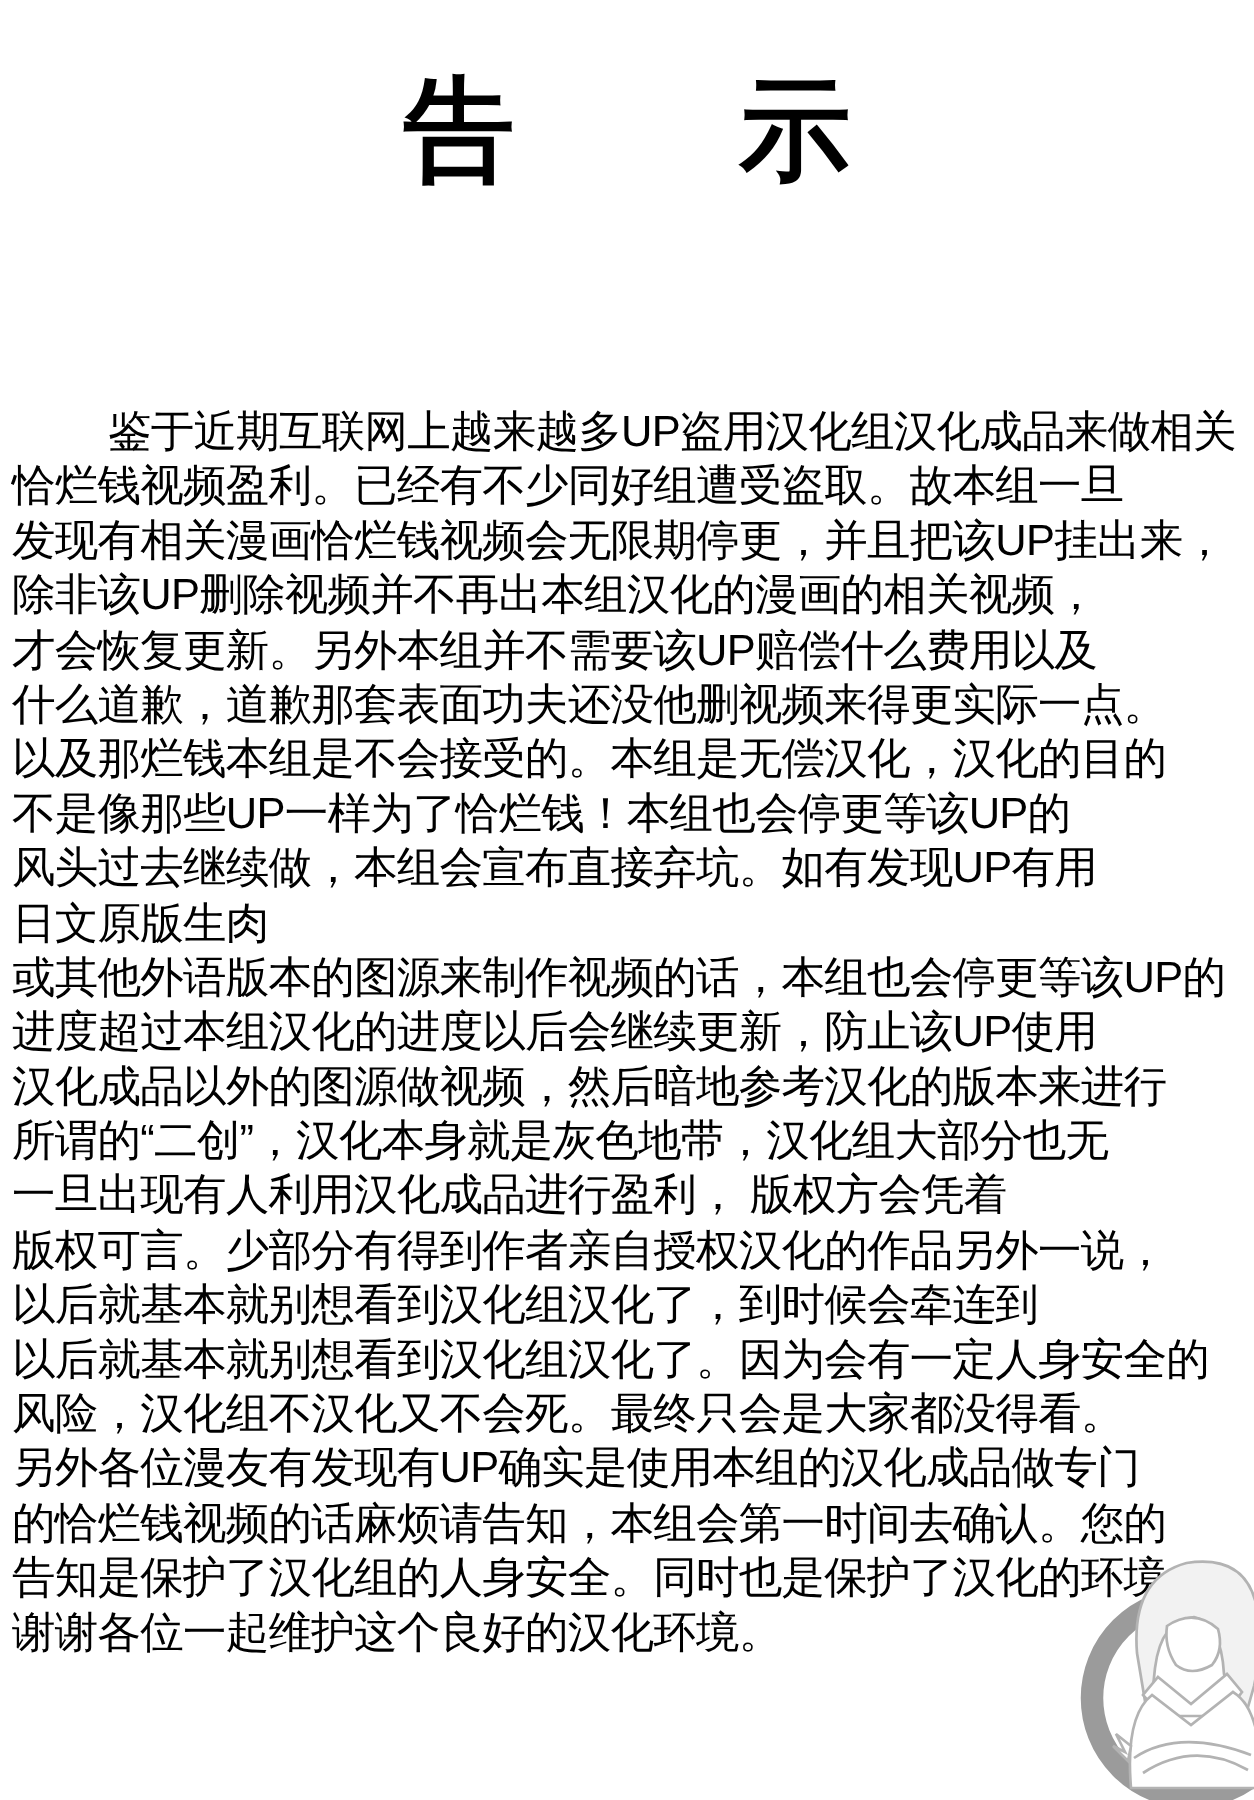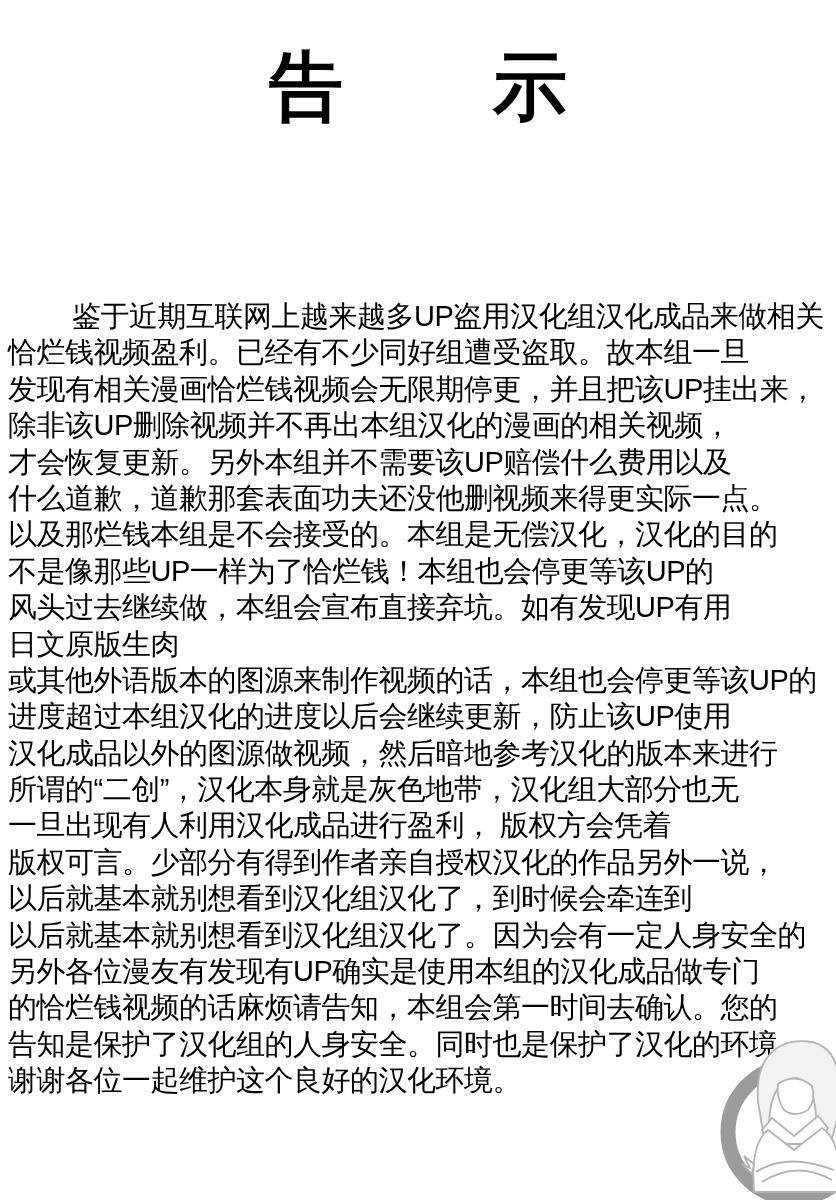--- a/index.html
+++ b/index.html
@@ -27,21 +27,21 @@
     font-size: 74px;
     font-weight: 900;
     line-height: 1.05;
     letter-spacing: 0;
   }
   .title-char {
     display: inline-block;
   }
   .notice-body {
     position: absolute;
-    top: 298px;
+    top: 270px;
     left: 8px;
     width: 822px;
     font-size: 29px;
     line-height: 36.4px;
     letter-spacing: -0.5px;
     font-weight: 400;
     white-space: nowrap;
   }
   .notice-line {
     height: 36.4px;
@@ -80,20 +80,21 @@
     <div class="notice-line">风头过去继续做，本组会宣布直接弃坑。如有发现UP有用</div>
     <div class="notice-line">日文原版生肉</div>
     <div class="notice-line">或其他外语版本的图源来制作视频的话，本组也会停更等该UP的</div>
     <div class="notice-line">进度超过本组汉化的进度以后会继续更新，防止该UP使用</div>
     <div class="notice-line">汉化成品以外的图源做视频，然后暗地参考汉化的版本来进行</div>
     <div class="notice-line">所谓的“二创”，汉化本身就是灰色地带，汉化组大部分也无</div>
     <div class="notice-line">一旦出现有人利用汉化成品进行盈利， 版权方会凭着</div>
     <div class="notice-line">版权可言。少部分有得到作者亲自授权汉化的作品另外一说，</div>
     <div class="notice-line">以后就基本就别想看到汉化组汉化了，到时候会牵连到</div>
     <div class="notice-line">以后就基本就别想看到汉化组汉化了。因为会有一定人身安全的</div>
+    <div class="notice-line">风险，汉化组不汉化又不会死。最终只会是大家都没得看。</div>
     <div class="notice-line">另外各位漫友有发现有UP确实是使用本组的汉化成品做专门</div>
     <div class="notice-line">的恰烂钱视频的话麻烦请告知，本组会第一时间去确认。您的</div>
     <div class="notice-line">告知是保护了汉化组的人身安全。同时也是保护了汉化的环境</div>
     <div class="notice-line">谢谢各位一起维护这个良好的汉化环境。</div>
   </div>
 
   <div class="watermark">
     <svg width="200" height="170" viewBox="0 0 200 170" xmlns="http://www.w3.org/2000/svg">
 
       <g>

